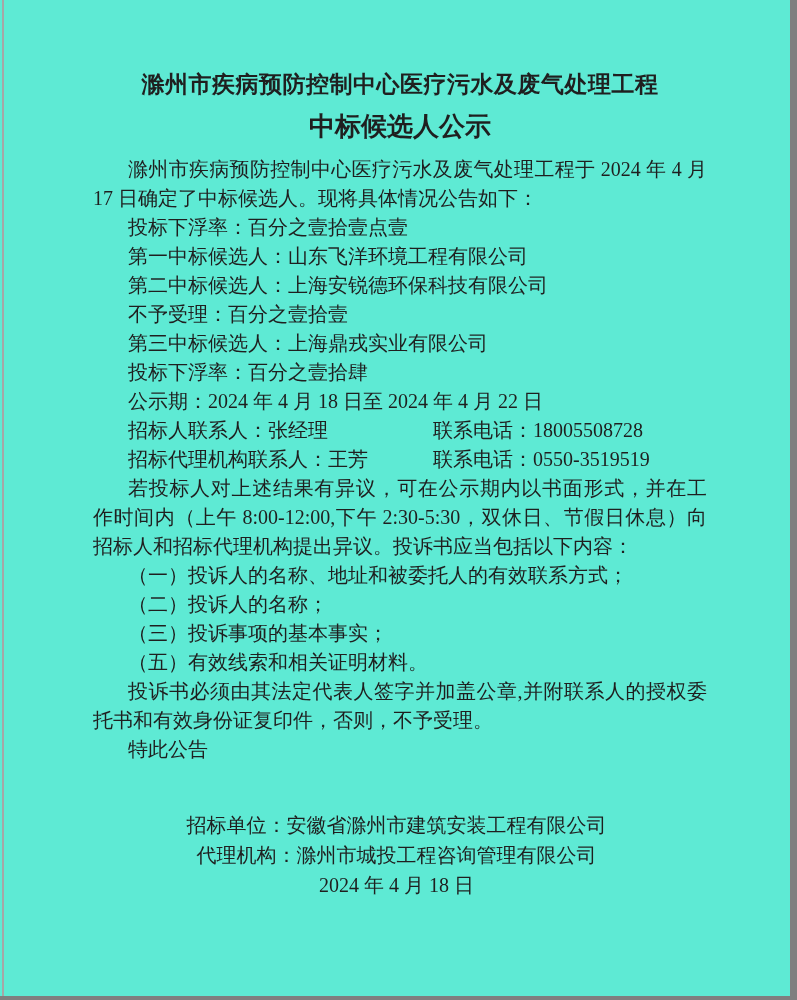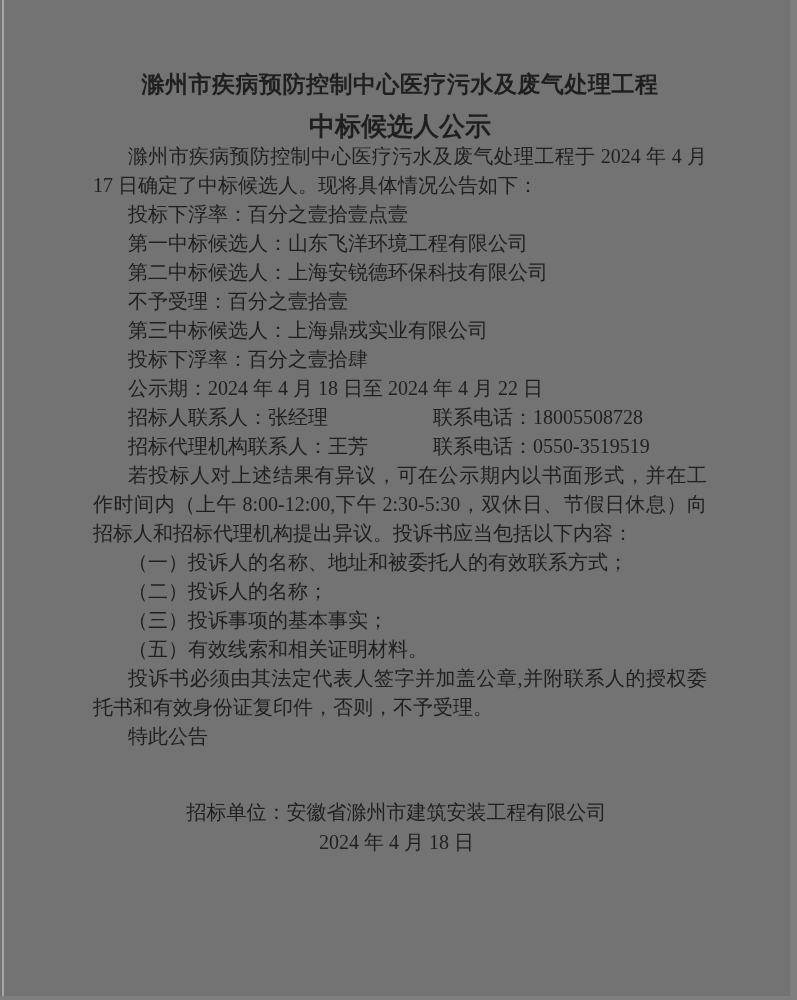--- a/index.html
+++ b/index.html
@@ -9,21 +9,21 @@
     height: 1000px;
     background: #ffffff;
     overflow: hidden;
     font-family: "Liberation Serif", "DejaVu Serif", serif;
     color: #1f1f1f;
   }
   .page {
     position: relative;
     width: 797px;
     height: 1000px;
-    background: #737373;
+    background: #5eead4;
     font-family: Liberation Serif, serif;
   }
   
   .edge-left {
     position: absolute;
     left: 2px; top: 0;
     width: 2px; height: 1000px;
     background: #a6a6a6;
   }
   .edge-right {
@@ -53,20 +53,21 @@
     letter-spacing: 0.5px;
   }
   .doc-subtitle {
     font-size: 26px;
     font-weight: 700;
     text-align: center;
     line-height: 30px;
     margin: 12px 0 0 0;
   }
   .body-text {
+    margin-top: 13px;
     font-size: 20px;
     line-height: 29px;
   }
   .para {
     margin: 0;
     text-indent: 35px;
     text-align: justify;
   }
   .line {
     margin: 0;
@@ -131,17 +132,18 @@
       <p class="line">（一）投诉人的名称、地址和被委托人的有效联系方式；</p>
       <p class="line">（二）投诉人的名称；</p>
       <p class="line">（三）投诉事项的基本事实；</p>
       <p class="line">（五）有效线索和相关证明材料。</p>
 
       <p class="para">投诉书必须由其法定代表人签字并加盖公章,并附联系人的授权委托书和有效身份证复印件，否则，不予受理。</p>
       <p class="line">特此公告</p>
 
       <div class="footer">
         <p>招标单位：安徽省滁州市建筑安装工程有限公司</p>
+        <p>代理机构：滁州市城投工程咨询管理有限公司</p>
         <p>2024 年 4 月 18 日</p>
       </div>
     </div>
   </div>
 </div>
 
 </body></html>

